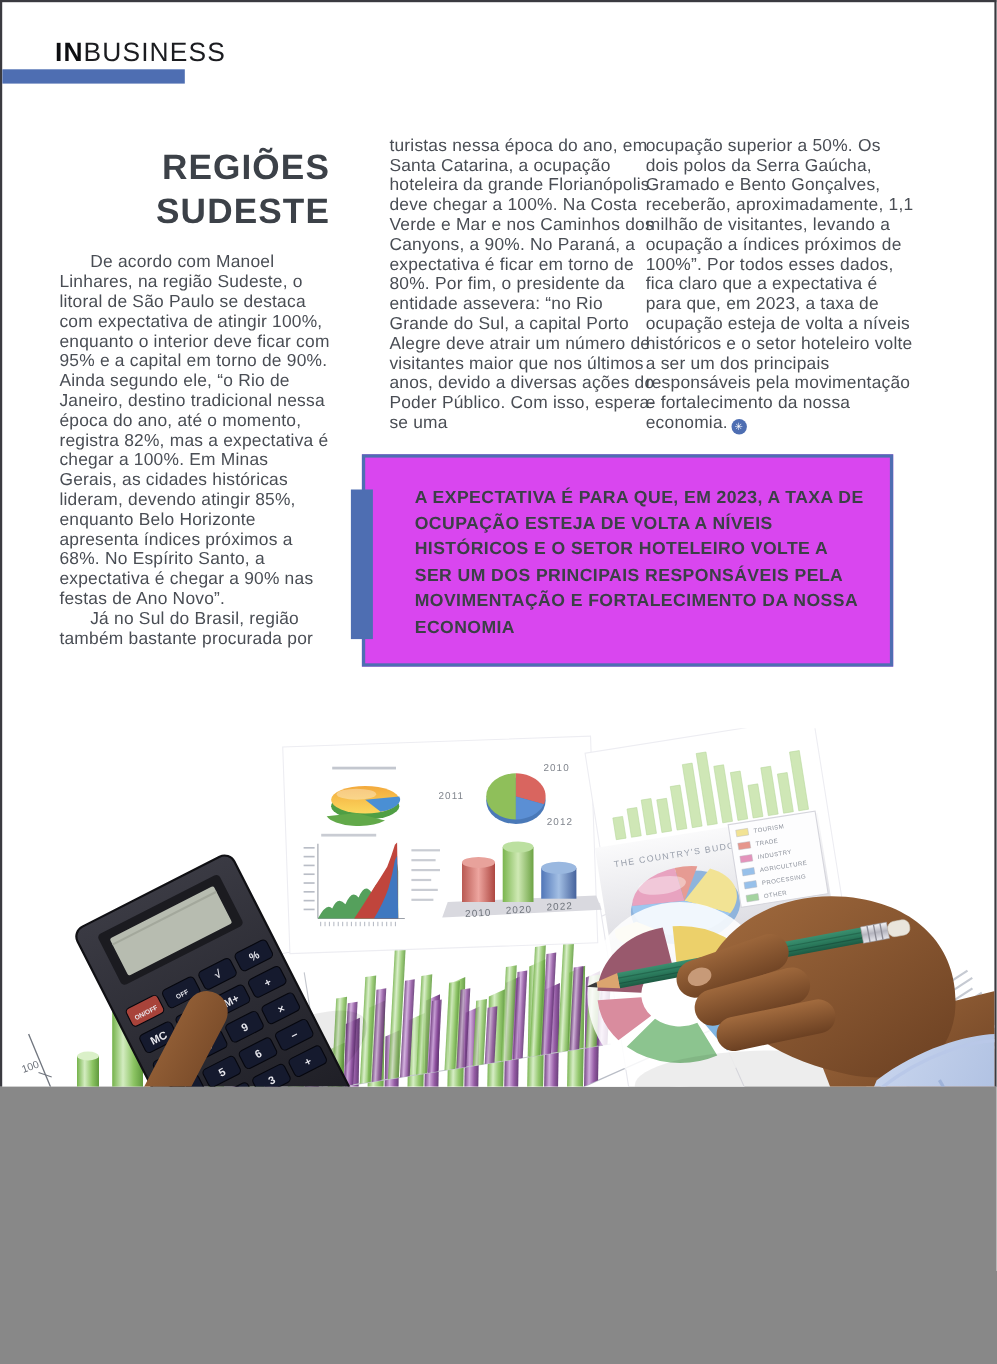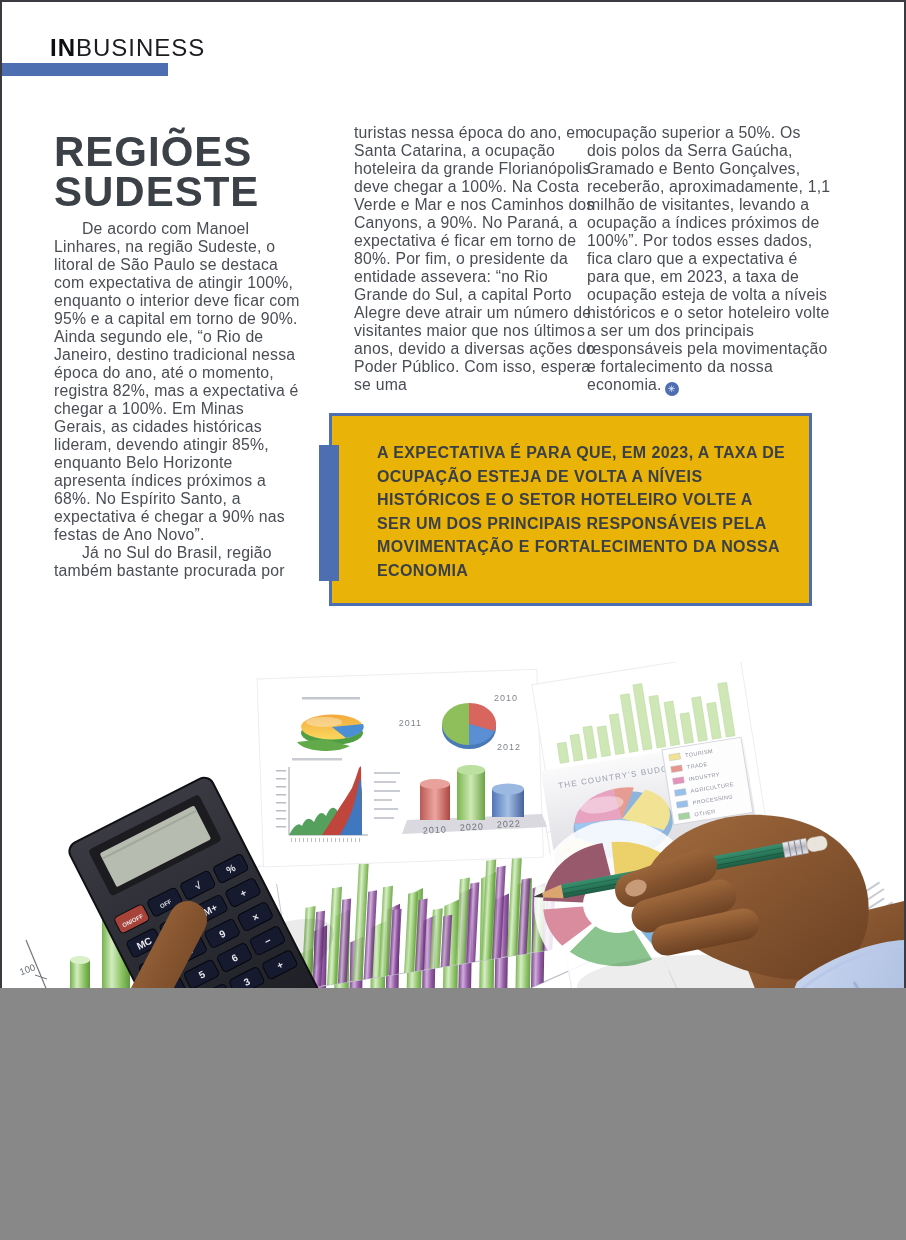--- a/index.html
+++ b/index.html
@@ -13,32 +13,32 @@
   .brand { position:absolute; left:48px; top:32px; font-size:24px; letter-spacing:1px; color:#1b1c20; font-weight:400; }
   .brand b { font-weight:800; color:#0d0e11; }
   .brand-bar { position:absolute; left:0; top:61px; width:166px; height:13px; background:#4e6eb2; }
   .col { position:absolute; }
   .col p { font-size:15.8px; line-height:18px; letter-spacing:0.2px; color:#494d54; }
   .col p.indent { text-indent:28px; }
   .col1 { left:52px; top:130px; width:246px; }
   .col2 { left:318px; top:122px; width:248px;margin-left:34px; }
   .col3 { left:585px; top:122px; width:246px; }
   h1 {
-    font-size:42px; line-height:40px; font-weight:700; letter-spacing:1px;
-    color:#3c4148; margin-bottom:8px;
+    font-size:32px; line-height:40px; font-weight:700; letter-spacing:1px;
+    color:#3c4148; margin-bottom:18px;text-align:right;
   }
   .endmark {
     display:inline-block; width:14px; height:14px; border-radius:50%;
     background:#4e6eb2; vertical-align:-2px; margin-left:3px;
     text-align:center;
   }
   .endmark::before { content:"✳"; color:#fff; font-size:9px; line-height:14px; display:block; }
   .quote {
     position:absolute; left:327px; top:411px; width:483px; height:193px;
-    border:3px solid #4e6eb2; background:#eab308;
+    border:3px solid #4e6eb2; background:#d946ef;
   }
   .quote-bar { position:absolute; left:-13px; top:29px; width:20px; height:136px; background:#4e6eb2; }
   .quote-text {
     padding:25px 18px 0 45px; font-weight:700; font-size:16px; line-height:23.5px;
     letter-spacing:0.4px; color:#3b4046;
   }
   .photo { position:absolute; left:0; top:660px; width:906px; height:580px; }
   .footer { position:absolute; left:52px; top:1186px; font-size:14px; letter-spacing:2px; color:#1d1e23; z-index:5; }
   .footer b { font-weight:800; }
   .bottom-bar { position:absolute; left:0; top:1232px; width:906px; height:8px; background:#4e6eb2; z-index:6; }

